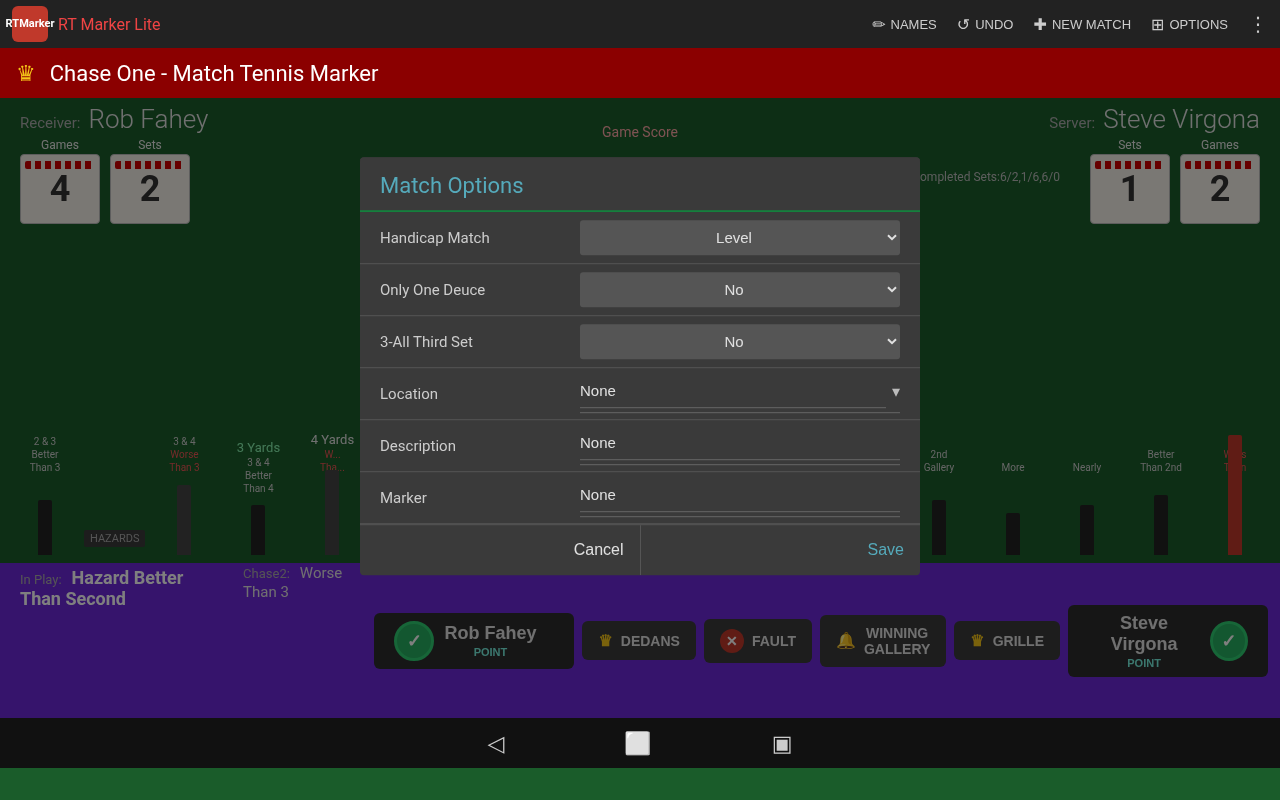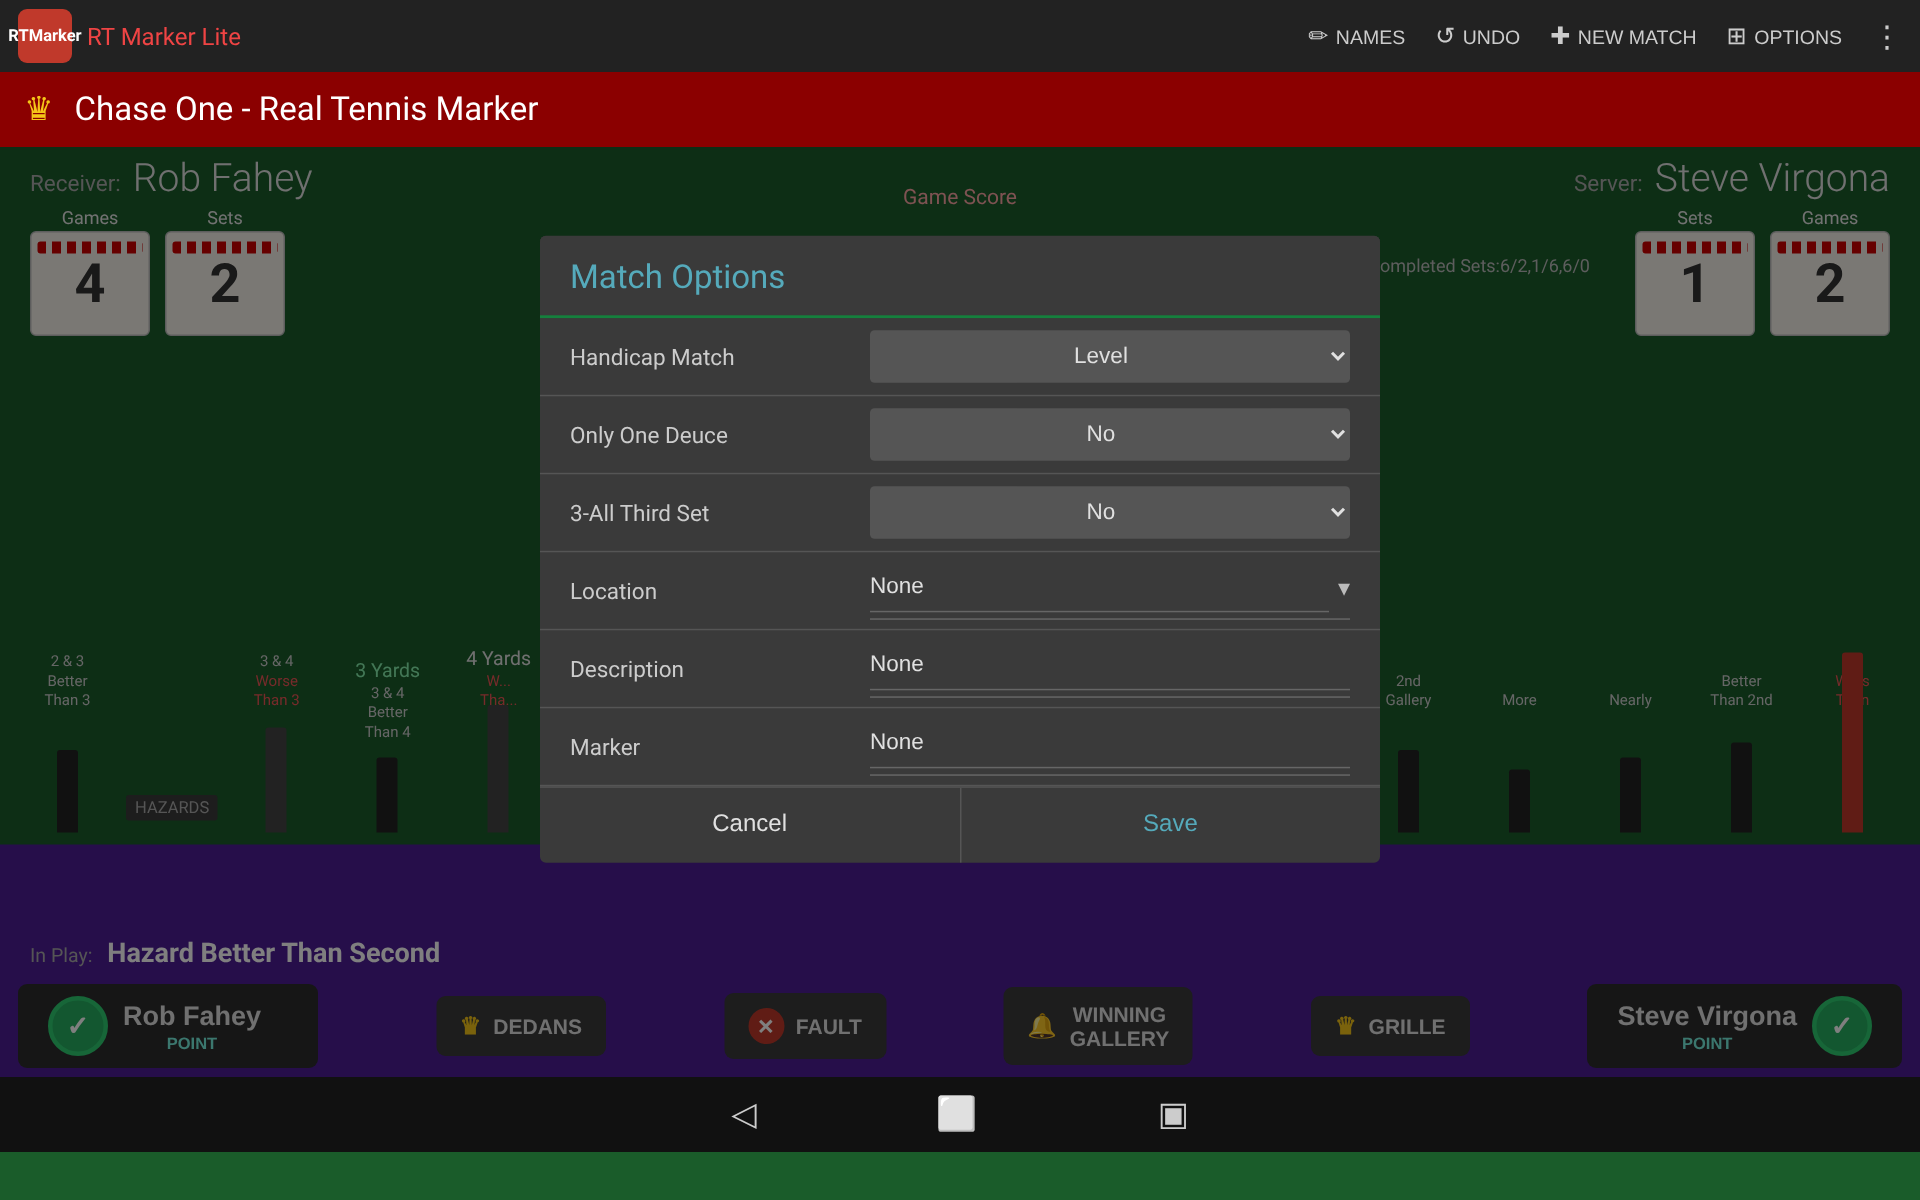--- a/index.html
+++ b/index.html
@@ -188,23 +188,22 @@
       width: 12px;
       background: #222;
       border-radius: 2px 2px 0 0;
     }
     .hazard-bar.active { background: #c0392b; }
 
     
     .bottom-area {
       width: 100%;
       height: 155px;
-      background: #4c1d95;
-      display: flex;
-      flex-direction: column;
+      background: #6d28d9;
+      display: flex;
       justify-content: flex-end;
     }
 
     .chase-info {
       padding: 4px 20px;
       display: flex;
       gap: 20px;
       align-items: baseline;
     }
     .in-play-label { color: #aaa; font-size: 13px; }
@@ -390,21 +389,21 @@
       color: #bbb;
       margin-left: 6px;
     }
     .modal-footer {
       display: flex;
       border-top: 1px solid #555;
     }
     .modal-btn {
       flex: 1;
       padding: 16px;
-      text-align: center;
+      text-align: right;
       font-size: 16px;
       cursor: pointer;
       border: none;
       background: transparent;
       color: #e0e0e0;
     }
     .modal-btn-cancel { border-right: 1px solid #555; }
     .modal-btn-save { color: #5ab; }
 
     .hazard-wrapper {
@@ -455,21 +454,21 @@
     <button class="top-btn">
       <span class="top-btn-icon">⊞</span>
       <span>OPTIONS</span>
     </button>
     <span class="top-menu-dots">⋮</span>
   </div>
 </div>
 
 <div class="title-bar">
   <span class="crown-icon">♛</span>
-  <span class="title-text">Chase One - Real Tennis Marker</span>
+  <span class="title-text">Chase One - Match Tennis Marker</span>
 </div>
 
 <div class="main-area">
 
   <div class="score-header">
     <div style="display:flex; align-items:baseline;">
       <span class="player-label">Receiver:</span>
       <span class="player-name">Rob Fahey</span>
     </div>
     <span class="game-score-label">Game Score</span>
@@ -606,20 +605,24 @@
       </div>
     </div>
   </div>
 
   <div class="bottom-area">
     <div class="chase-info">
       <div>
         <span class="in-play-label">In Play:</span>
         <span class="in-play-value">Hazard Better Than Second</span>
       </div>
+    </div>
+    <div style="padding: 0 20px 2px 20px;">
+      <span class="chase-label">Chase2:</span>
+      <span class="chase-value">Worse Than 3</span>
     </div>
     <div class="bottom-buttons">
 
       <button class="point-btn point-btn-left">
         <div class="point-icon">✓</div>
         <div>
           <div>Rob Fahey</div>
           <div class="point-label">POINT</div>
         </div>
       </button>

